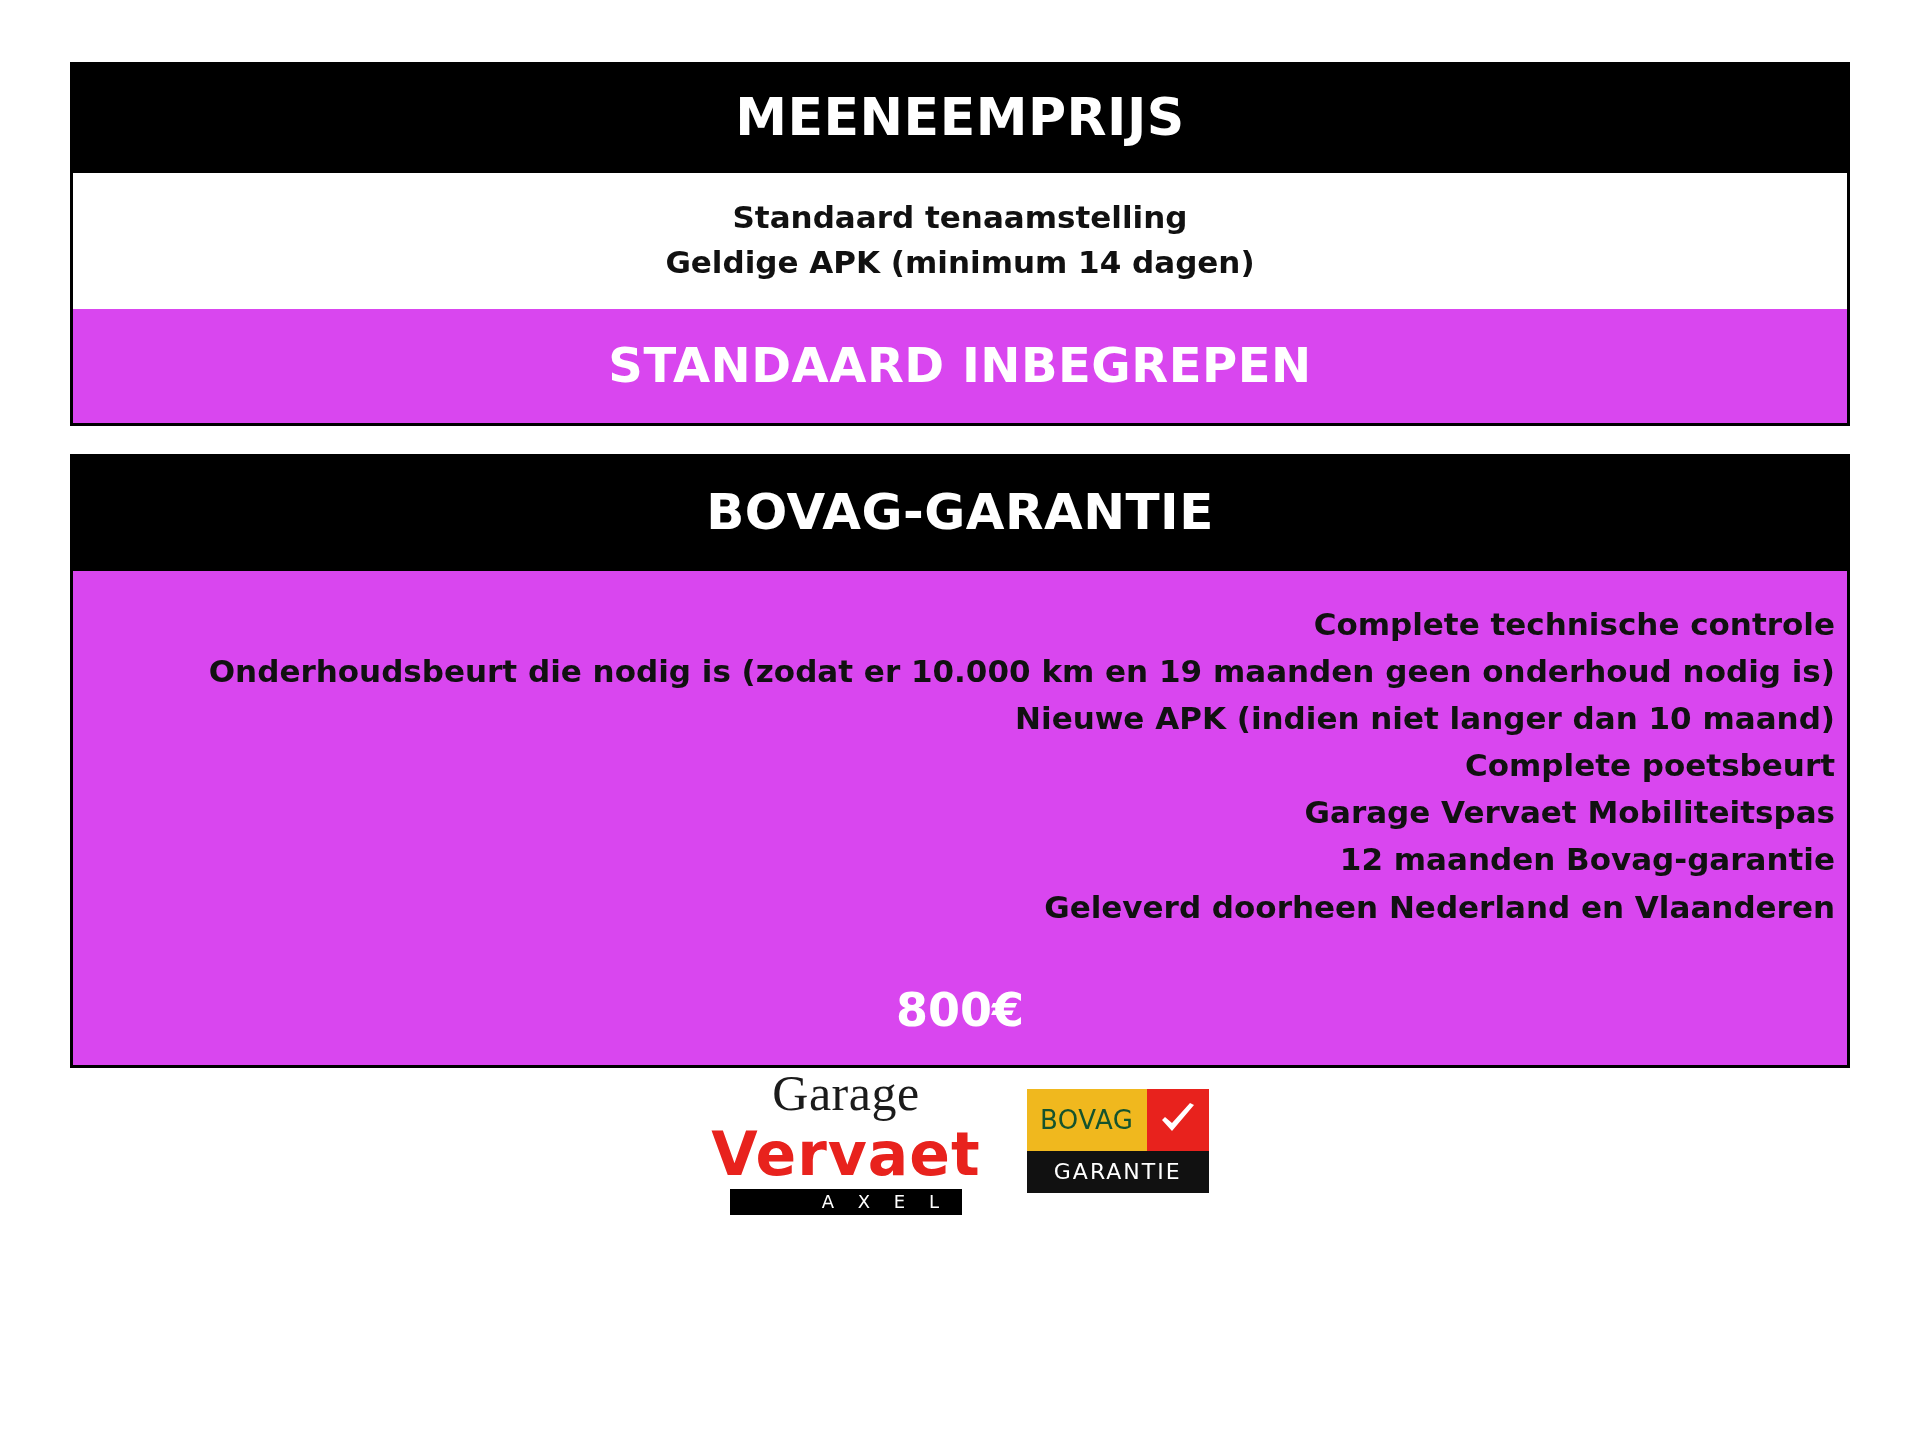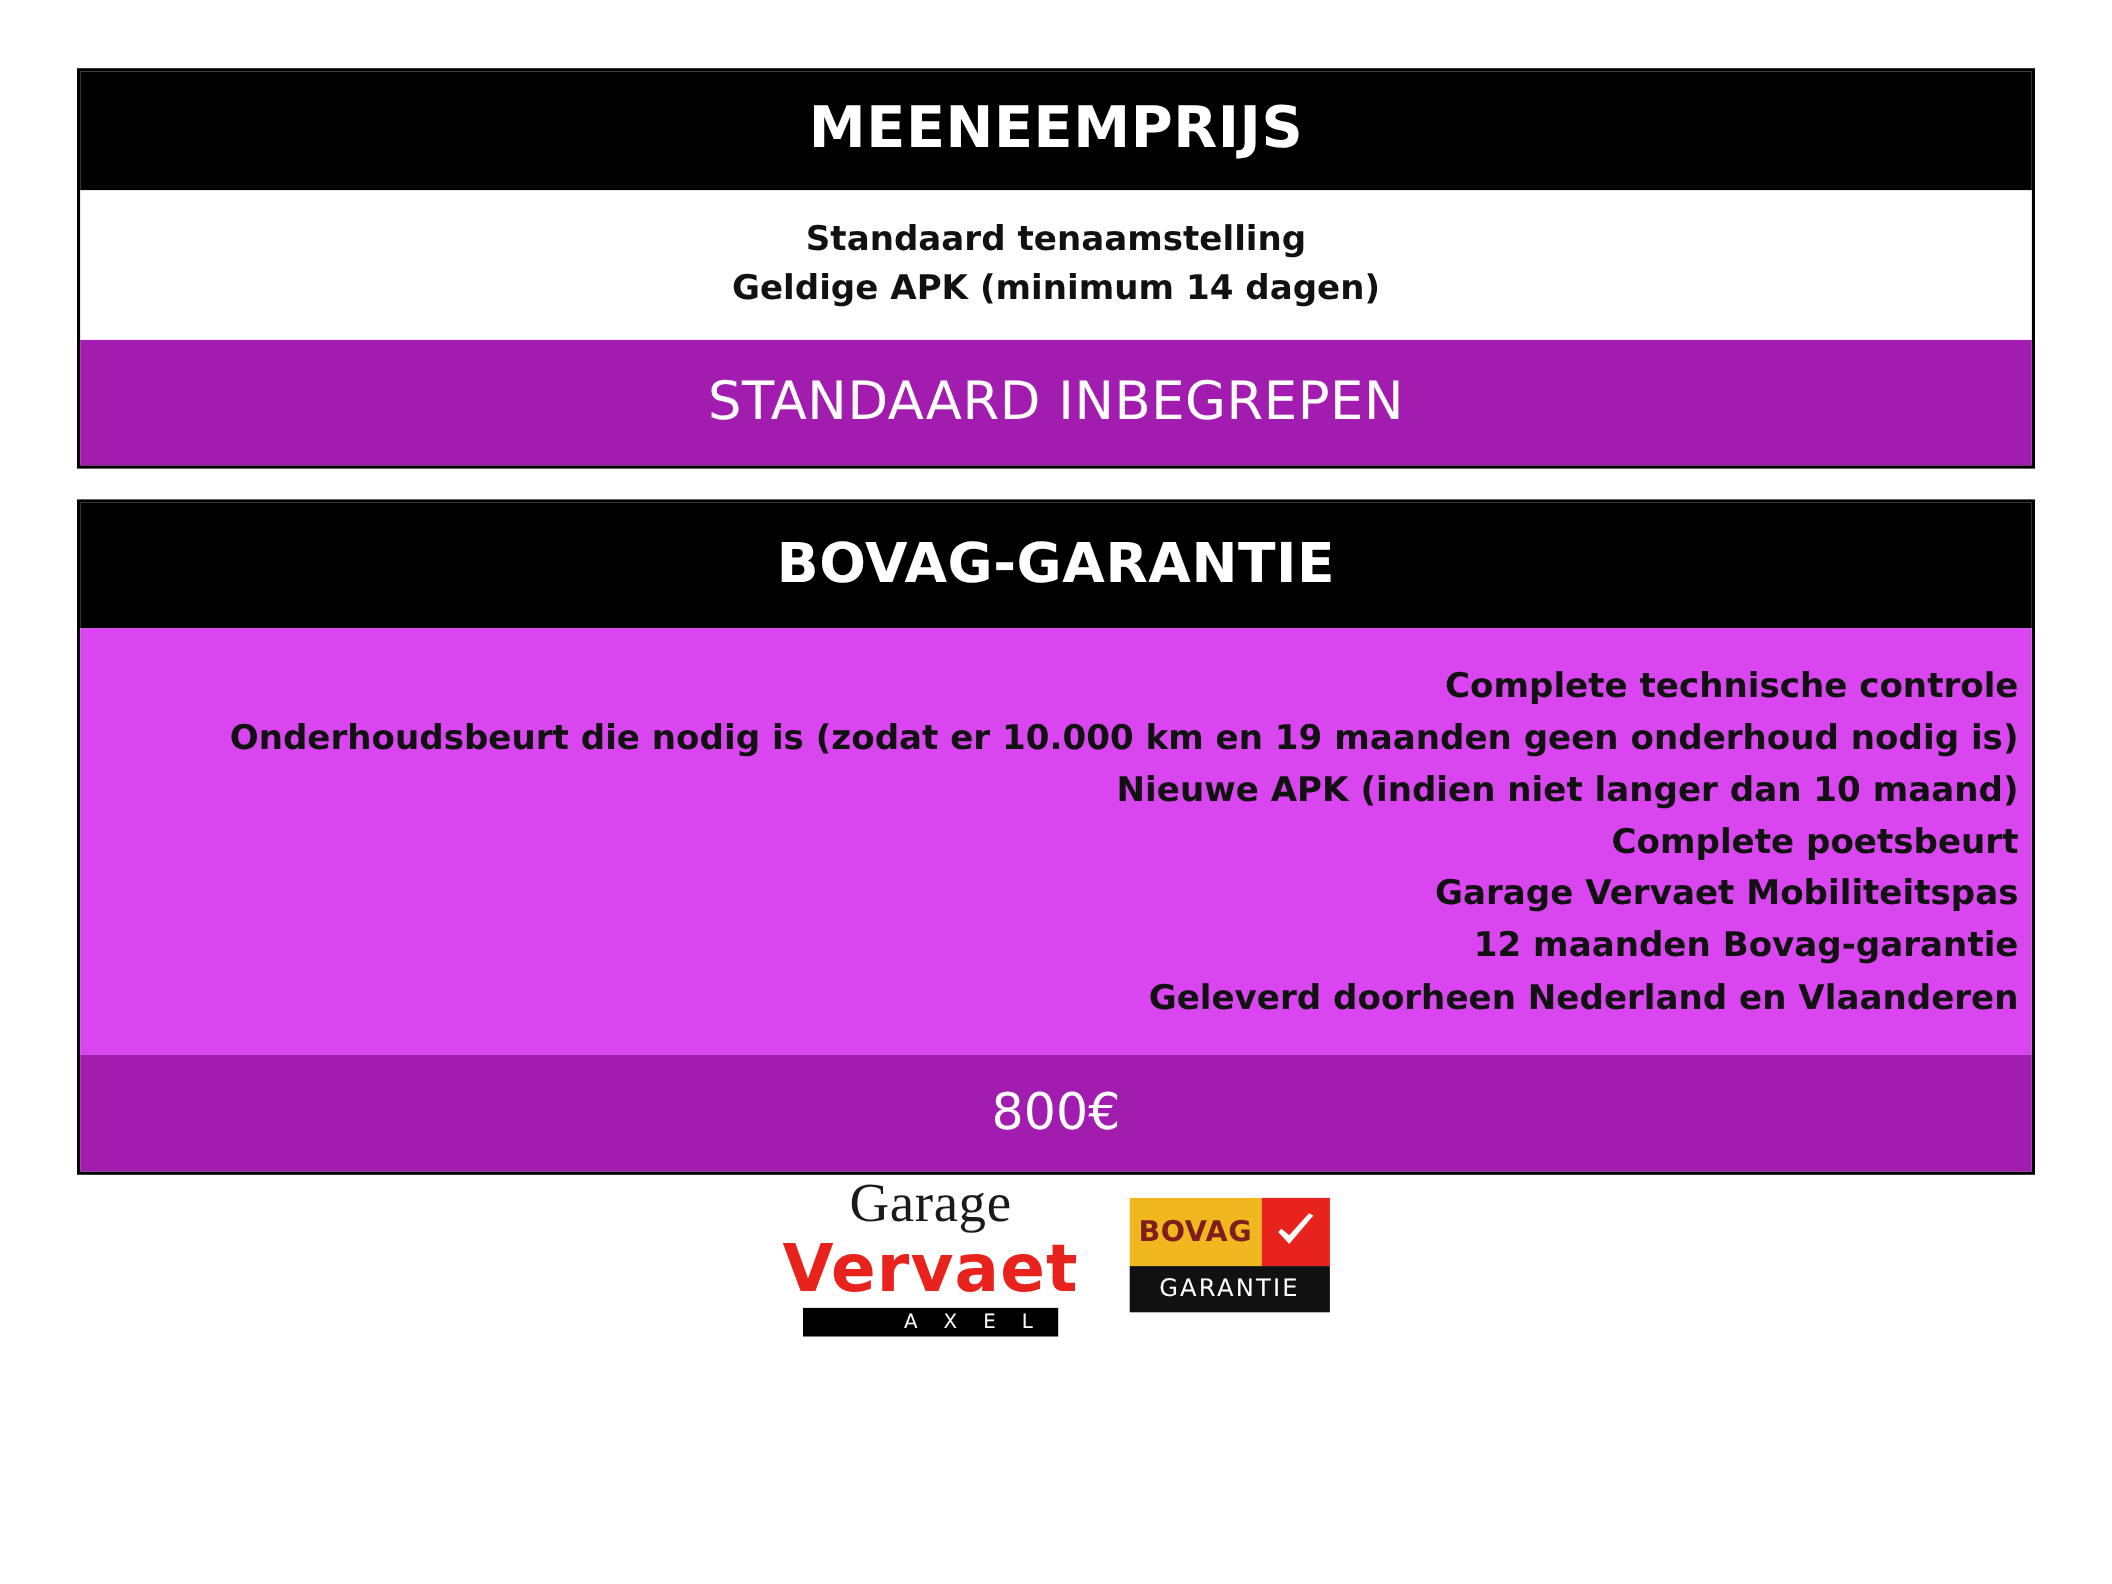--- a/index.html
+++ b/index.html
@@ -31,24 +31,24 @@
     background: #ffffff;
   }
   .bar-black {
     background: #000000;
     color: #ffffff;
     text-align: center;
     font-weight: bold;
     letter-spacing: 0.5px;
   }
   .bar-red {
-    background: #a21caf;
-    color: #ffffff;
-    text-align: center;
-    font-weight: normal;
+    background: #d946ef;
+    color: #ffffff;
+    text-align: center;
+    font-weight: bold;
   }
   .title-main {
     font-size: 52px;
     line-height: 1;
     padding: 26px 0 30px 0;
   }
   .body-white {
     background: #ffffff;
     text-align: center;
     padding: 22px 10px 24px 10px;
@@ -137,22 +137,22 @@
     width: 182px;
     display: flex;
     flex-direction: column;
   }
   .logo-bovag .top {
     display: flex;
     height: 62px;
   }
   .logo-bovag .bovag-word {
     background: #f0b81e;
-    color: #7f1d1d;
-    font-weight: bold;
+    color: #14532d;
+    font-weight: normal;
     font-size: 26px;
     flex: 1 1 auto;
     display: flex;
     align-items: center;
     justify-content: center;
     letter-spacing: 0.5px;
   }
   .logo-bovag .check-box {
     background: #e8221d;
     width: 62px;

